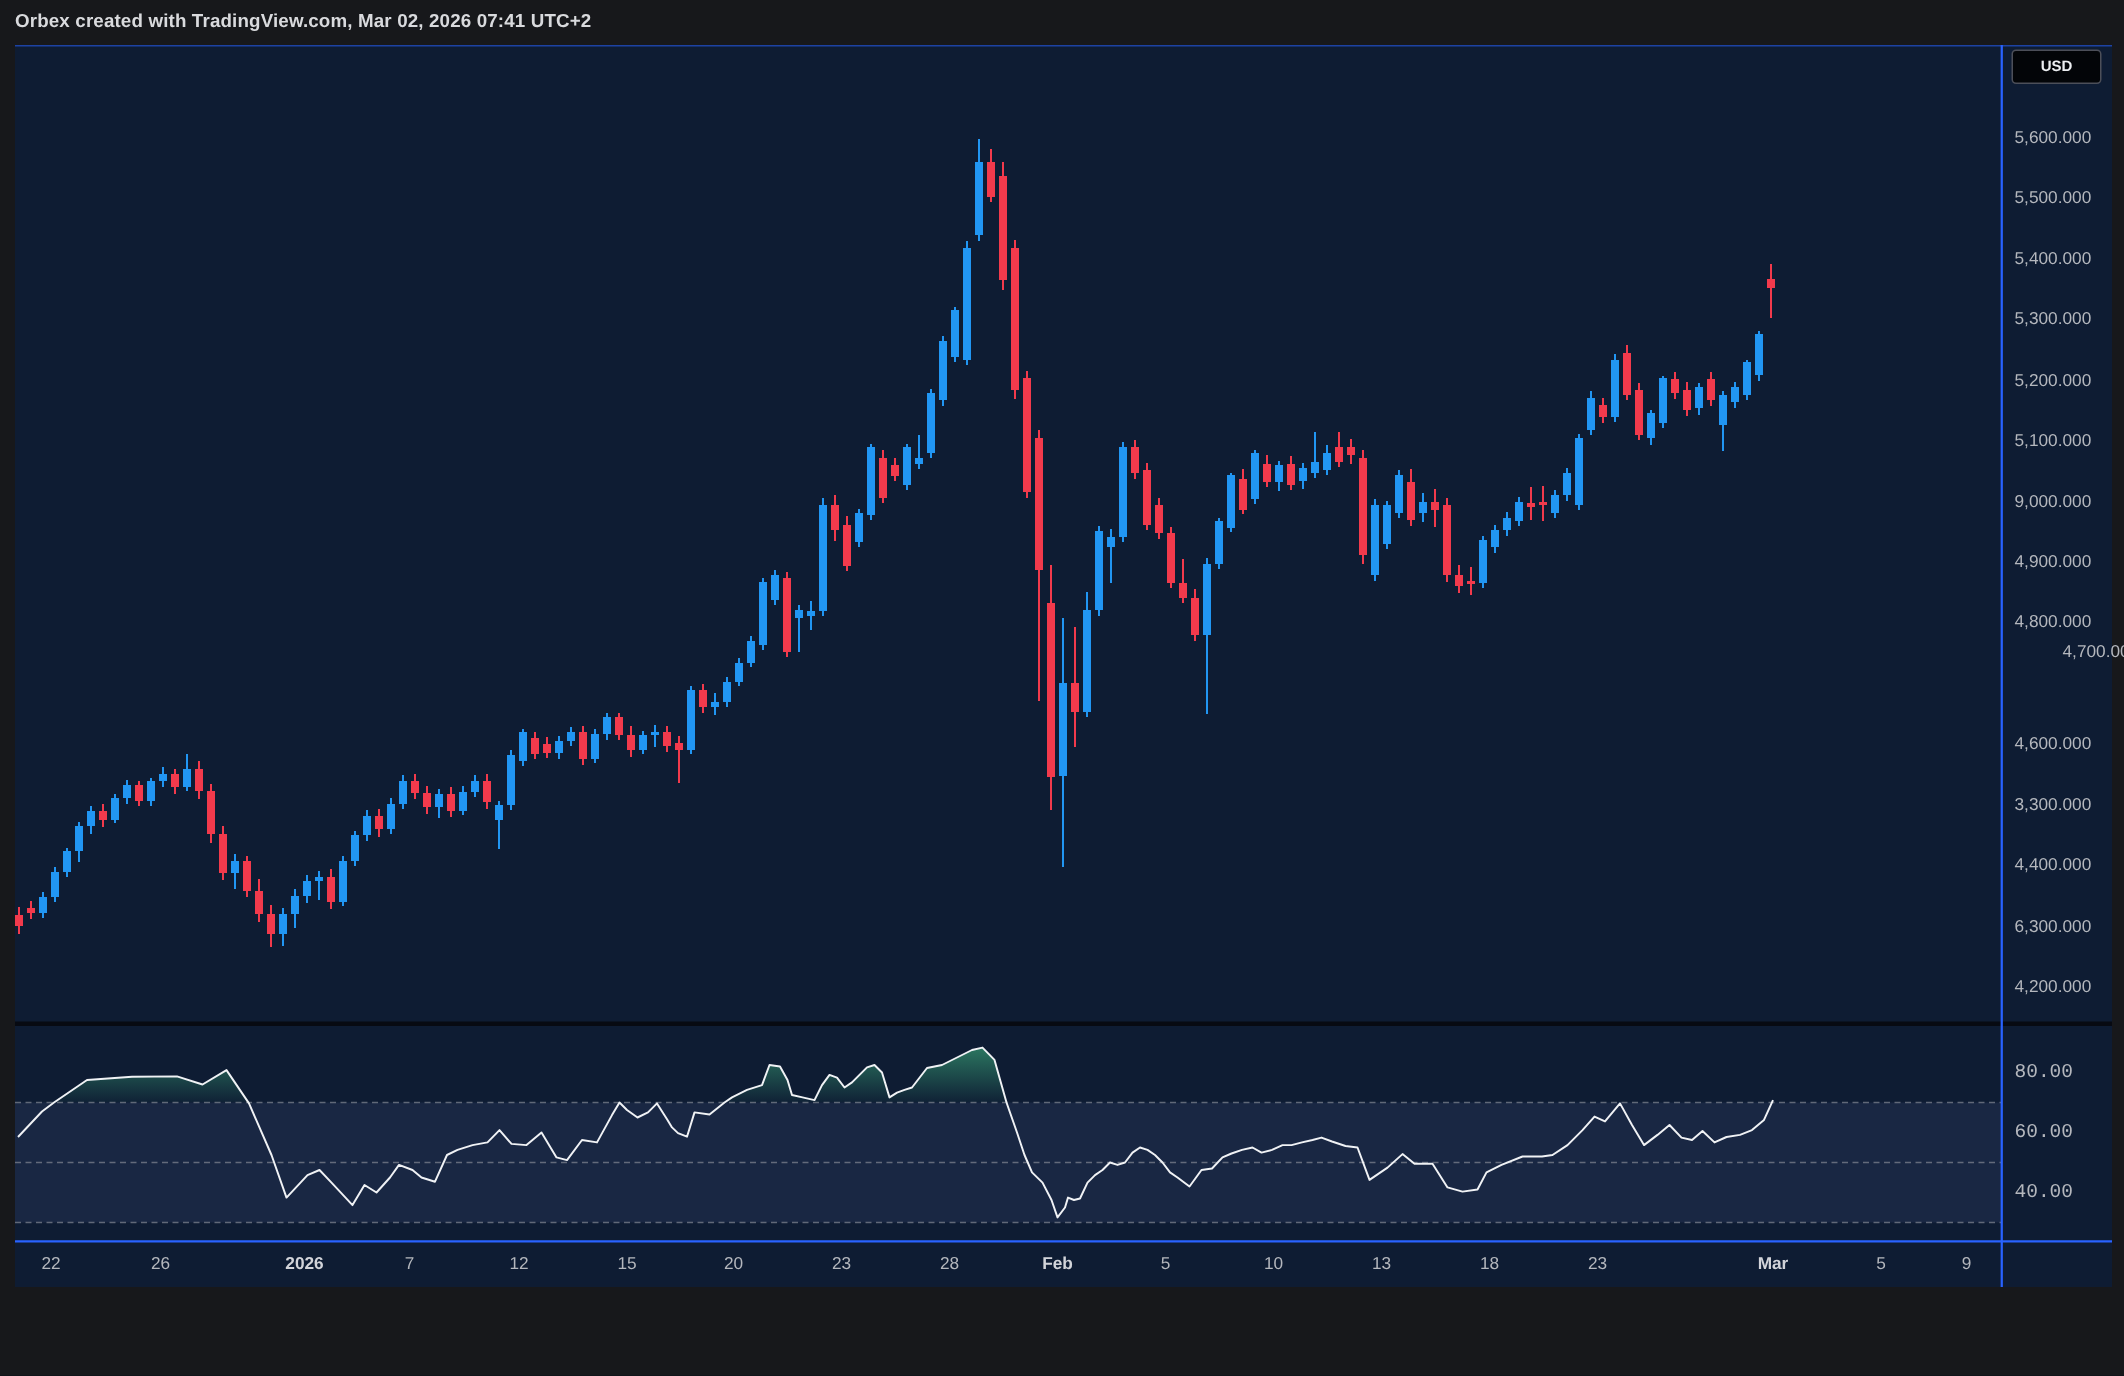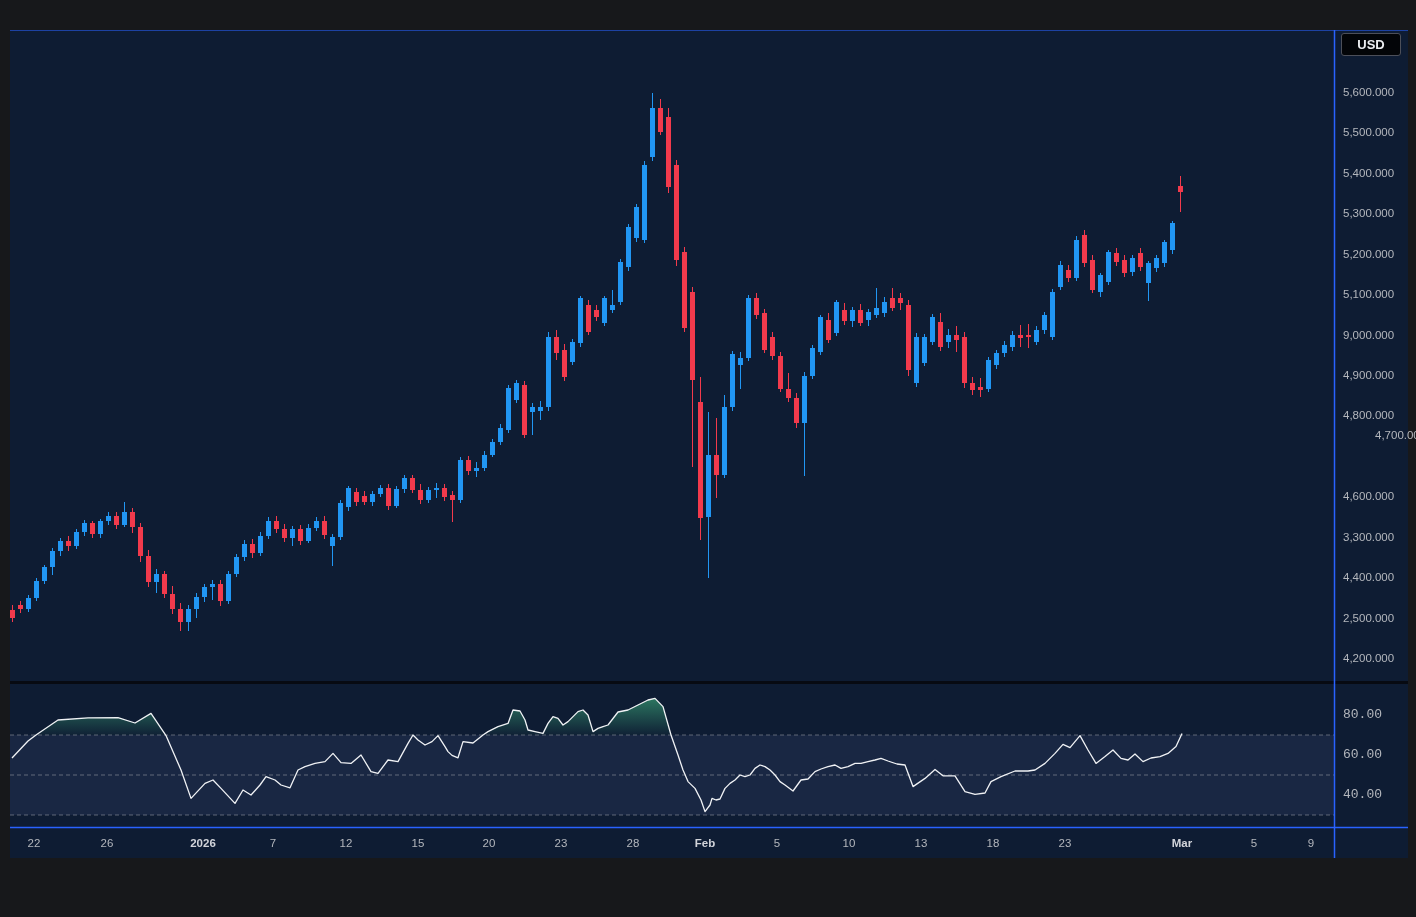--- a/index.html
+++ b/index.html
@@ -15,32 +15,35 @@
   
   .price-label{position:absolute;left:1333px;height:16px;line-height:16px;font-size:11.5px;
                color:#b4b7bd;white-space:nowrap;}
   .rsi-label{position:absolute;left:1333px;height:16px;line-height:16px;font-size:13px;color:#b4b7bd;font-family:Liberation Mono, monospace;}
   #time-axis{position:absolute;left:0;top:798px;width:1398px;height:30px;}
   .time-label{position:absolute;top:0;height:30px;line-height:30px;font-size:11.5px;color:#b4b7bd;
               transform:translateX(-50%);white-space:nowrap;}
   .time-label.bold{font-weight:700;color:#d2d4da;}
   
   #usd-badge{position:absolute;left:1331px;top:3px;width:58px;height:21px;background:#030508;
-             border:1px solid #4c4f59;border-radius:3px;color:#eceef1;font-size:13px;font-weight:700;
+             border:1px solid #4c4f59;border-radius:3px;color:#eceef1;font-size:10px;font-weight:700;
              display:flex;align-items:center;justify-content:center;cursor:pointer;}
   
   #footer{position:absolute;left:0;top:858px;width:100%;height:59px;background:#17181b;}
   #tv-logo{position:absolute;left:20px;top:15px;display:flex;align-items:center;gap:9px;cursor:pointer;}
   #tv-logo .brand{font-size:20px;font-weight:700;color:#cfd1d6;letter-spacing:-.3px;}
 </style>
 </head>
 <body>
 
 <div id="screen">
 
+  <div id="titlebar">
+    <span class="title">Orbex created with TradingView.com, Mar 02, 2026 07:41 UTC+2</span>
+  </div>
 
   <div id="canvas">
     <svg id="chart-svg" width="1398" height="828">
         <defs>
           <linearGradient id="ggrad" gradientUnits="userSpaceOnUse" x1="0" y1="661" x2="0" y2="705">
             <stop offset="0%" stop-color="#379a72" stop-opacity="0.85"></stop>
             <stop offset="100%" stop-color="#379a72" stop-opacity="0.04"></stop>
           </linearGradient>
           <clipPath id="above70">
             <rect x="0" y="0" width="1324" height="705"></rect>
@@ -360,21 +363,21 @@
         <div class="price-label" style="top: 175.286px;">5,300.000</div>
         <div class="price-label" style="top: 215.714px;">5,200.000</div>
         <div class="price-label" style="top: 256.143px;">5,100.000</div>
         <div class="price-label" style="top: 296.571px;">9,000.000</div>
         <div class="price-label" style="top: 337px;">4,900.000</div>
         <div class="price-label" style="top: 377.429px;">4,800.000</div>
         <div class="price-label" style="top: 397px; margin-left: 32px;">4,700.000</div>
         <div class="price-label" style="top: 458.286px;">4,600.000</div>
         <div class="price-label" style="top: 498.714px;">3,300.000</div>
         <div class="price-label" style="top: 539.143px;">4,400.000</div>
-        <div class="price-label" style="top: 579.571px;">2,500.000</div>
+        <div class="price-label" style="top: 579.571px;">6,300.000</div>
         <div class="price-label" style="top: 620px;">4,200.000</div>
       </div>
     <div id="rsi-labels">
         <div class="rsi-label" style="top: 677px;">80.00</div>
         <div class="rsi-label" style="top: 717px;">60.00</div>
         <div class="rsi-label" style="top: 757px;">40.00</div>
       </div>
     <div id="time-axis">
         <div class="time-label" style="left: 24px;">22</div>
         <div class="time-label" style="left: 97px;">26</div>

